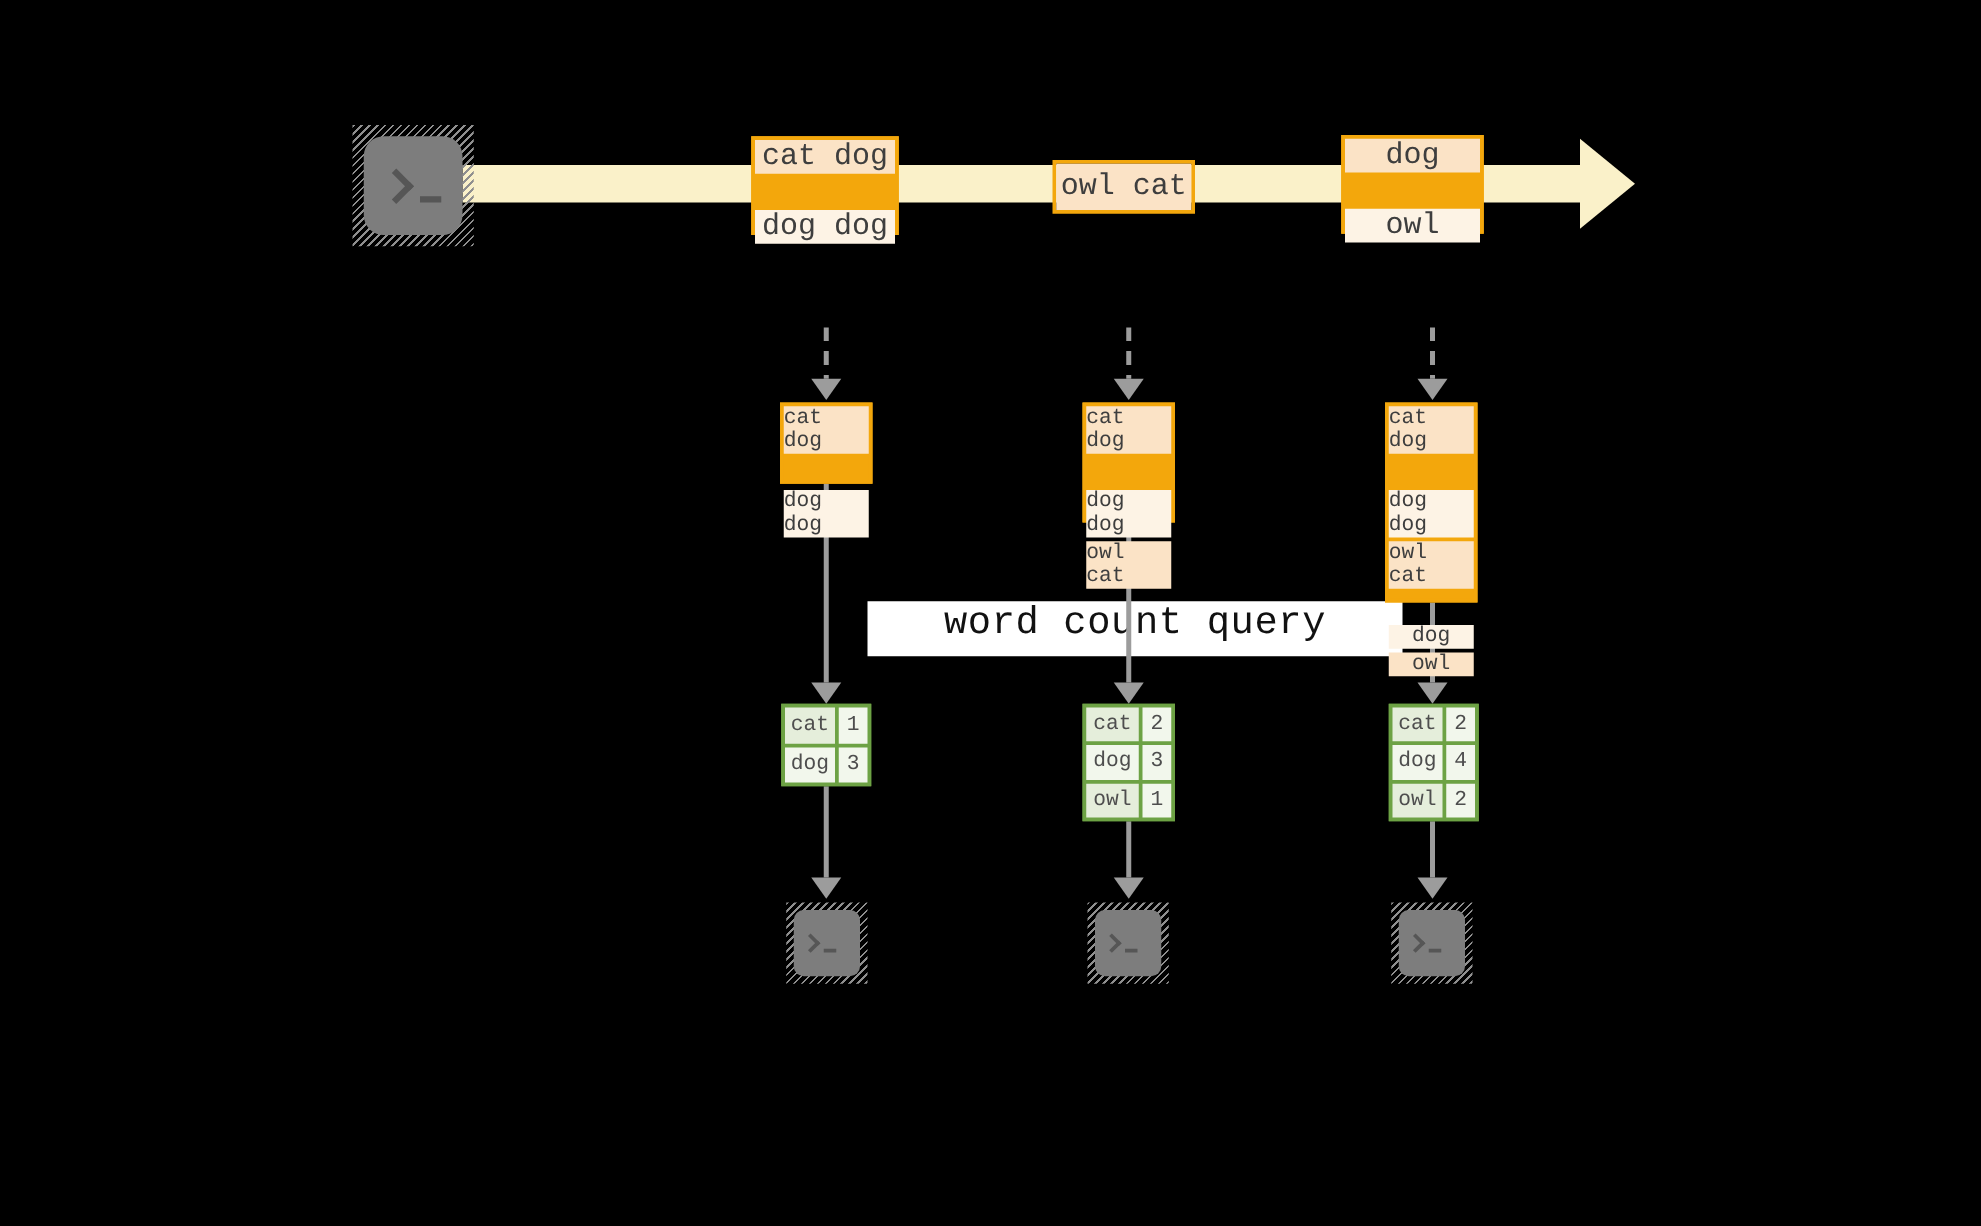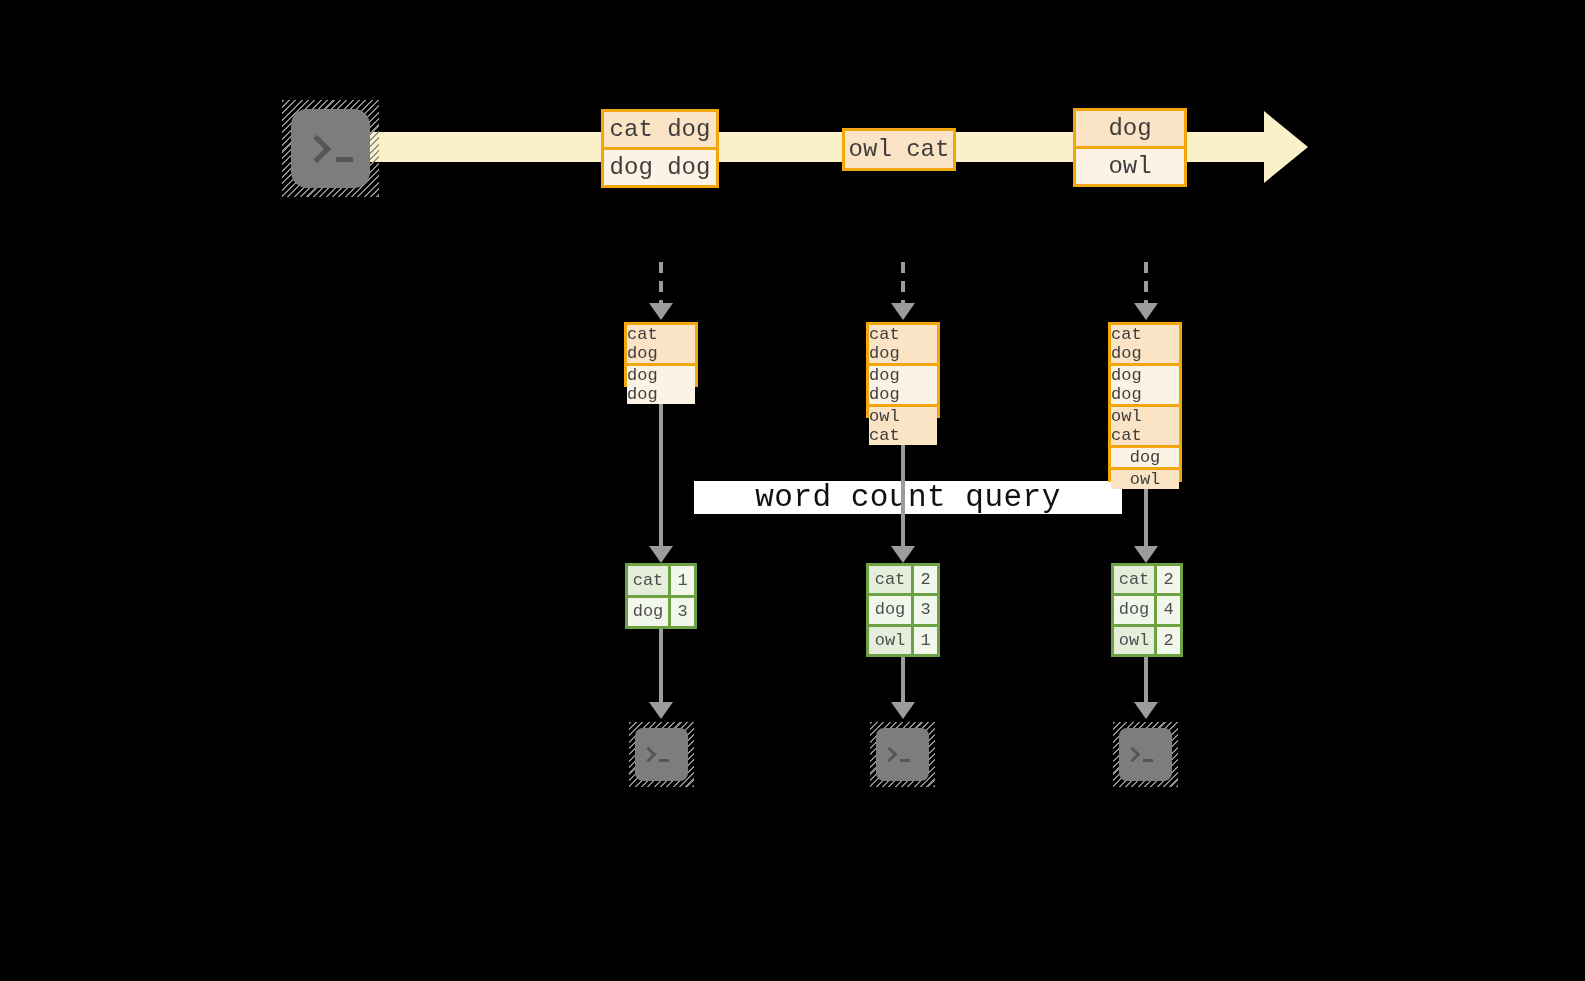--- a/index.html
+++ b/index.html
@@ -26,36 +26,36 @@
   .term-big .uline{width:17px;height:5px;margin-left:9px;margin-top:22px;}
   .term-small .uline{width:10px;height:3px;margin-left:5px;margin-top:12px;}
   
   .band{position:absolute;left:370px;top:132px;width:894px;height:30px;background:var(--band);z-index:0;}
   .band-head{position:absolute;left:1264px;top:111px;width:0;height:0;
     border-top:36px solid transparent;border-bottom:36px solid transparent;border-left:44px solid var(--band);z-index:0;}
   
   .obox{position:absolute;border:3px solid var(--gold);background:var(--gold);
     display:flex;flex-direction:column;gap:3px;z-index:3;box-sizing:border-box;}
   .ocell{flex:1;display:flex;align-items:center;justify-content:center;color:var(--ink);}
-  .o-dark{background:var(--peach);} .o-light{background:var(--cream);}
+  .o-dark{background:var(--peach);} .o-light{background:var(--cream);margin-top:26px;}
   .obox.big .ocell{font-size:24px;}
   .obox.small .ocell{font-size:17px;}
   
   .gtable{position:absolute;border:3px solid var(--green);background:var(--green);
     display:grid;grid-template-columns:1fr 23px;gap:3px;z-index:3;box-sizing:border-box;}
   .gcell{display:flex;align-items:center;justify-content:center;color:var(--gink);font-size:17px;}
   .g-dark{background:var(--gdark);} .g-light{background:var(--glight);}
   
   .vline{position:absolute;width:4px;background:var(--gray);z-index:2;}
   .vline.dashed{background:repeating-linear-gradient(to bottom,var(--gray) 0 11px,transparent 11px 19px);}
   .vhead{position:absolute;width:0;height:0;border-left:12px solid transparent;border-right:12px solid transparent;
     border-top:17px solid var(--gray);z-index:2;}
   
-  .qband{position:absolute;left:694px;top:481px;width:428px;height:33px;background:var(--qbg);z-index:1;
-    display:flex;align-items:center;justify-content:center;}
+  .qband{position:absolute;left:694px;top:481px;width:428px;height:44px;background:var(--qbg);z-index:1;
+    display:flex;align-items:flex-start;justify-content:center;}
   .qband span{font-size:31px;font-weight:300;color:var(--qink);letter-spacing:.5px;}
 </style>
 </head>
 <body>
 
 <div class="canvas">
 
   <div class="term term-big" style="left:282px;top:100px;width:97px;height:97px;">
     <div class="term-body">
       <span class="chev"></span>

